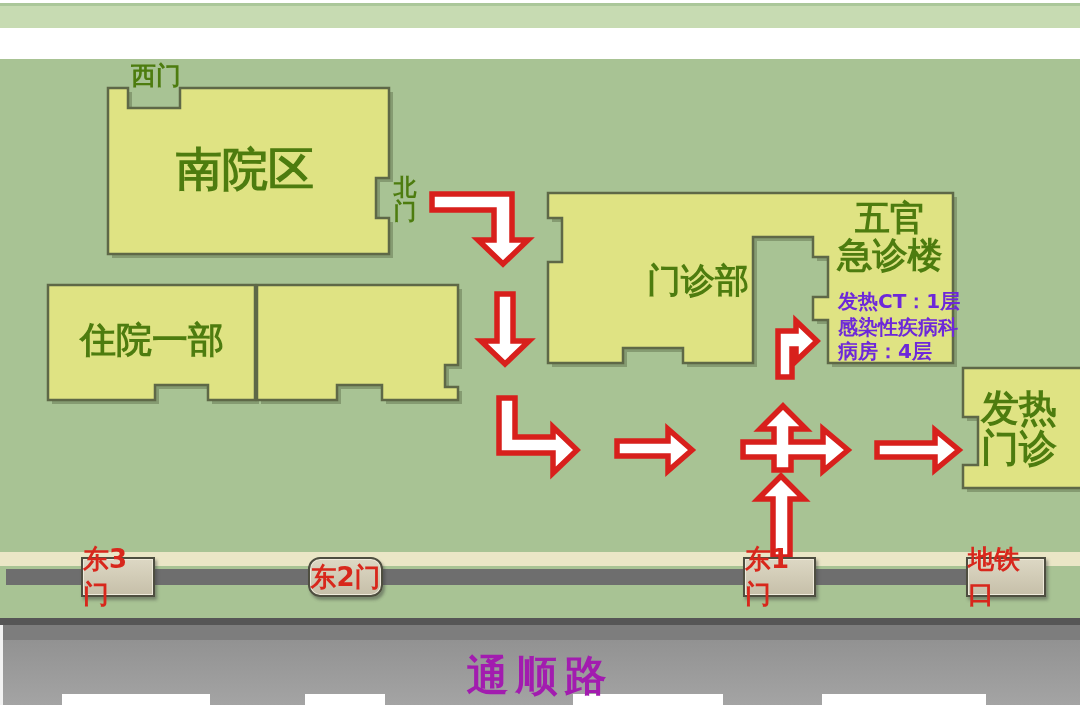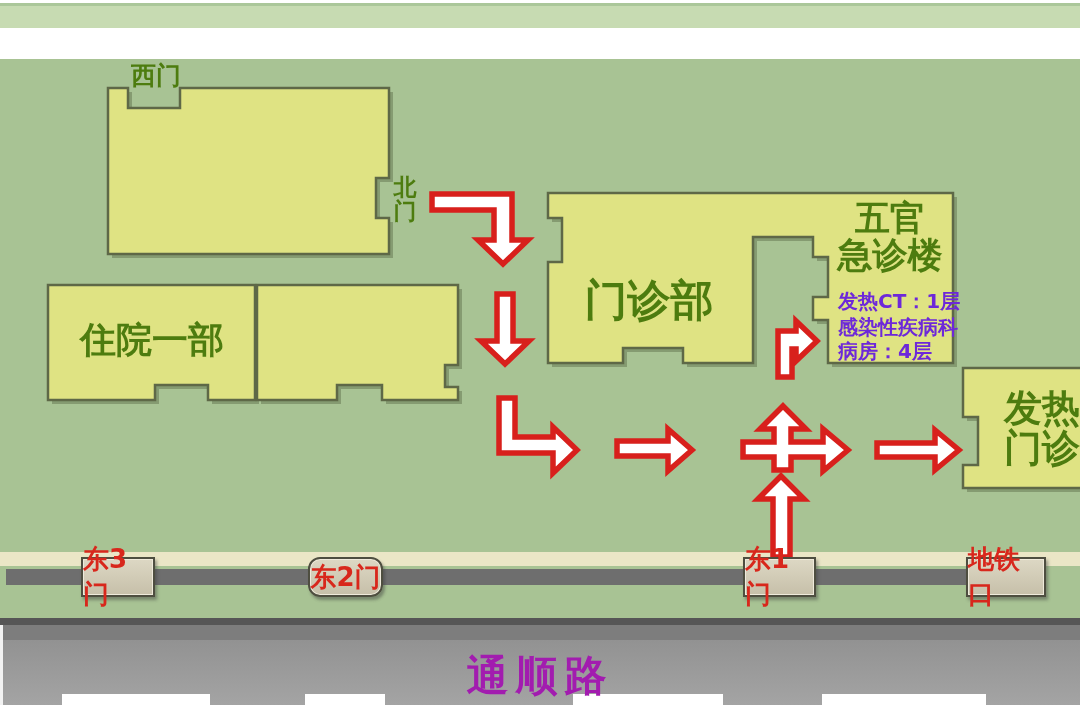--- a/index.html
+++ b/index.html
@@ -23,25 +23,25 @@
              font-size:42px;letter-spacing:7px;}
   
   .map-svg{left:0;top:0;width:1080px;height:705px;}
   
   .bl{color:#4d7c0f;font-weight:bold;text-align:center;white-space:pre-line;line-height:1.12;}
   .lbl-ximen     {left:126px;top:62px;width:60px;font-size:25px;}
   .lbl-beimen    {left:391px;top:175px;width:28px;font-size:23px;line-height:1.05;word-break:break-all;}
   .lbl-nanyuanqu {left:125px;top:144px;width:240px;font-size:46px;}
   .lbl-zhuyuan1  {left:52px;top:320px;width:200px;font-size:36px;}
   .lbl-zhuyuan2  {left:256px;top:301px;width:200px;font-size:36px;}
-  .lbl-menzhenbu {left:549px;top:276px;width:200px;font-size:43px;}
+  .lbl-menzhenbu {left:549px;top:261px;width:200px;font-size:34px;text-align:right;}
   .lbl-wuguan    {left:800px;top:200px;width:180px;font-size:35px;line-height:1.06;}
   .ent-line{position:absolute;left:838px;color:#6d28d9;font-weight:bold;font-size:20px;white-space:nowrap;}
   .ent-line-1{top:288px;} .ent-line-2{top:314px;} .ent-line-3{top:338px;}
-  .lbl-fare      {left:958px;top:389px;width:122px;font-size:38px;line-height:1.05;text-align:right;}
+  .lbl-fare      {left:958px;top:389px;width:122px;font-size:38px;line-height:1.05;}
   
   .gate{position:absolute;top:557px;height:40px;box-sizing:border-box;border:2px solid #4e4e40;
         background:linear-gradient(#ddd8c4,#c6bfa9);color:#d8271c;font-weight:bold;font-size:26px;
         display:flex;align-items:center;justify-content:center;
         box-shadow:2px 3px 3px rgba(60,60,60,.45), inset 0 0 0 1px #efeadb;}
   .gate-1{left:81px;width:74px;} .gate-2{left:308px;width:75px;border-radius:12px;}
   .gate-3{left:743px;width:73px;} .gate-4{left:966px;width:80px;}
 </style>
 </head>
 <body>
@@ -91,20 +91,21 @@
       <polygon points="617,441 668,441 668,429 692,450 668,471 668,456 617,456"></polygon>
       <polygon points="783,406 806,429 791,429 791,442 823,442 823,429 848,450 823,471 823,457 791,457 791,470 774,470 774,457 743,457 743,442 774,442 774,429 760,429"></polygon>
       <polygon points="781,476 804,499 790,499 790,557 773,557 773,499 758,499"></polygon>
       <polygon points="877,443 935,443 935,430 959,450 935,470 935,457 877,457"></polygon>
       <polygon points="778,377 778,331 796,331 796,321 817,341 796,361 796,349 792,349 792,377"></polygon>
     </g>
   </svg>
 
   <div class="abs bl lbl-ximen">西门</div>
   <div class="abs bl lbl-beimen">北门</div>
+  <div class="abs bl lbl-nanyuanqu">南院区</div>
   <div class="abs bl lbl-zhuyuan1">住院一部</div>
   <div class="abs bl lbl-menzhenbu">门诊部</div>
   <div class="abs bl lbl-wuguan">五官
 急诊楼</div>
   <div class="ent-line ent-line-1">发热CT：1层</div>
   <div class="ent-line ent-line-2">感染性疾病科</div>
   <div class="ent-line ent-line-3">病房：4层</div>
   <div class="abs bl lbl-fare">发热
 门诊</div>
 

